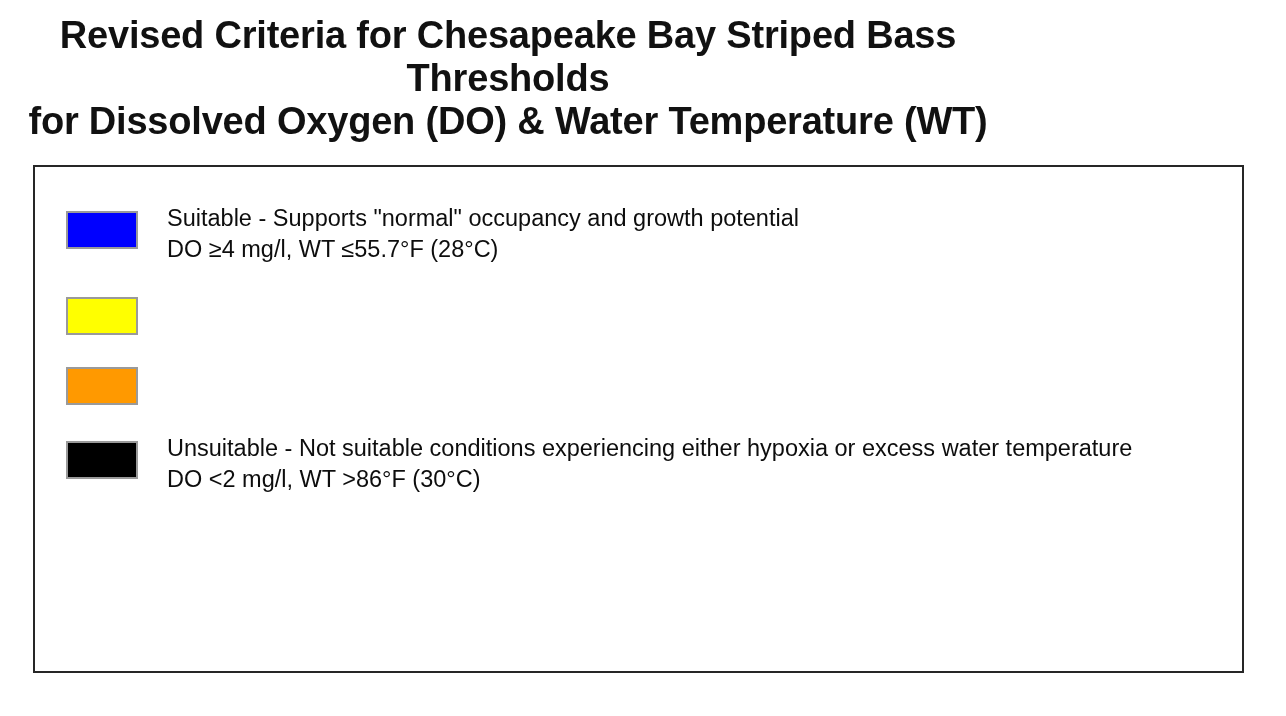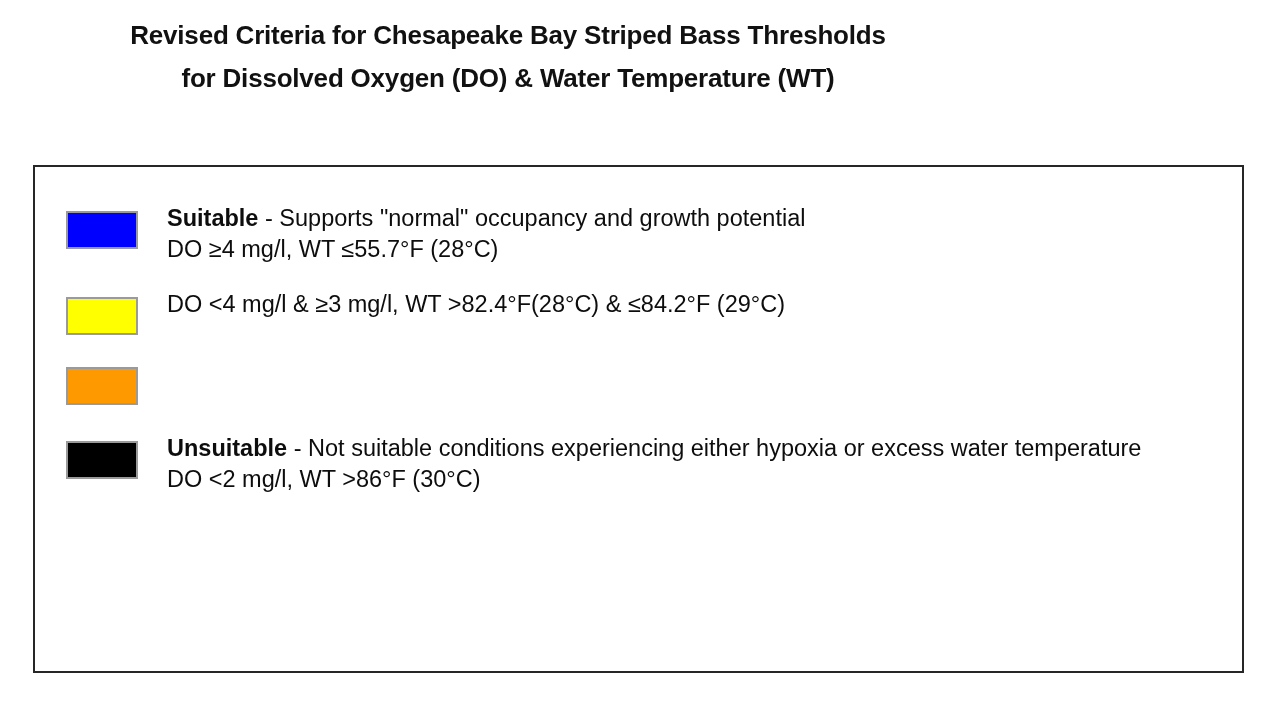--- a/index.html
+++ b/index.html
@@ -22,21 +22,21 @@
     background: #ffffff;
   }
 
   
   #title {
     position: absolute;
     left: 0;
     top: 14px;
     width: 1016px;
     text-align: center;
-    font-size: 26px;
+    font-size: 38px;
     font-weight: bold;
     line-height: 43px;
     letter-spacing: -0.2px;
     color: #111111;
     white-space: pre-line;
   }
 
   
   #legend-panel {
     position: absolute;
@@ -79,21 +79,21 @@
     padding-left: 29px;
     font-size: 23.5px;
     line-height: 31px;
     color: #0d0d0d;
   }
 
   .legend-desc {
     margin: 0;
   }
   .legend-term {
-    font-weight: bold;
+    font-weight: normal;
   }
   .legend-criteria {
     margin: 0;
   }
 </style>
 </head>
 <body>
 
 <div id="slide">
 
@@ -107,21 +107,20 @@
         <div class="swatch" style="background: rgb(0, 0, 255); border-color: rgb(154, 154, 154);"></div>
         <div class="legend-text">
           <p class="legend-desc"><span class="legend-term">Suitable</span><span> - </span><span>Supports "normal" occupancy and growth potential</span></p>
           <p class="legend-criteria">DO ≥4 mg/l, WT ≤55.7°F (28°C)</p>
         </div>
       </div>
 
       <div class="legend-row">
         <div class="swatch" style="background: rgb(255, 255, 0); border-color: rgb(154, 154, 154);"></div>
         <div class="legend-text">
-          <p class="legend-criteria">DO &lt;4 mg/l &amp; ≥3 mg/l, WT &gt;82.4°F(28°C) &amp; ≤84.2°F (29°C)</p>
         </div>
       </div>
 
       <div class="legend-row">
         <div class="swatch" style="background: rgb(255, 153, 0); border-color: rgb(154, 154, 154);"></div>
         <div class="legend-text">
         </div>
       </div>
 
       <div class="legend-row">

